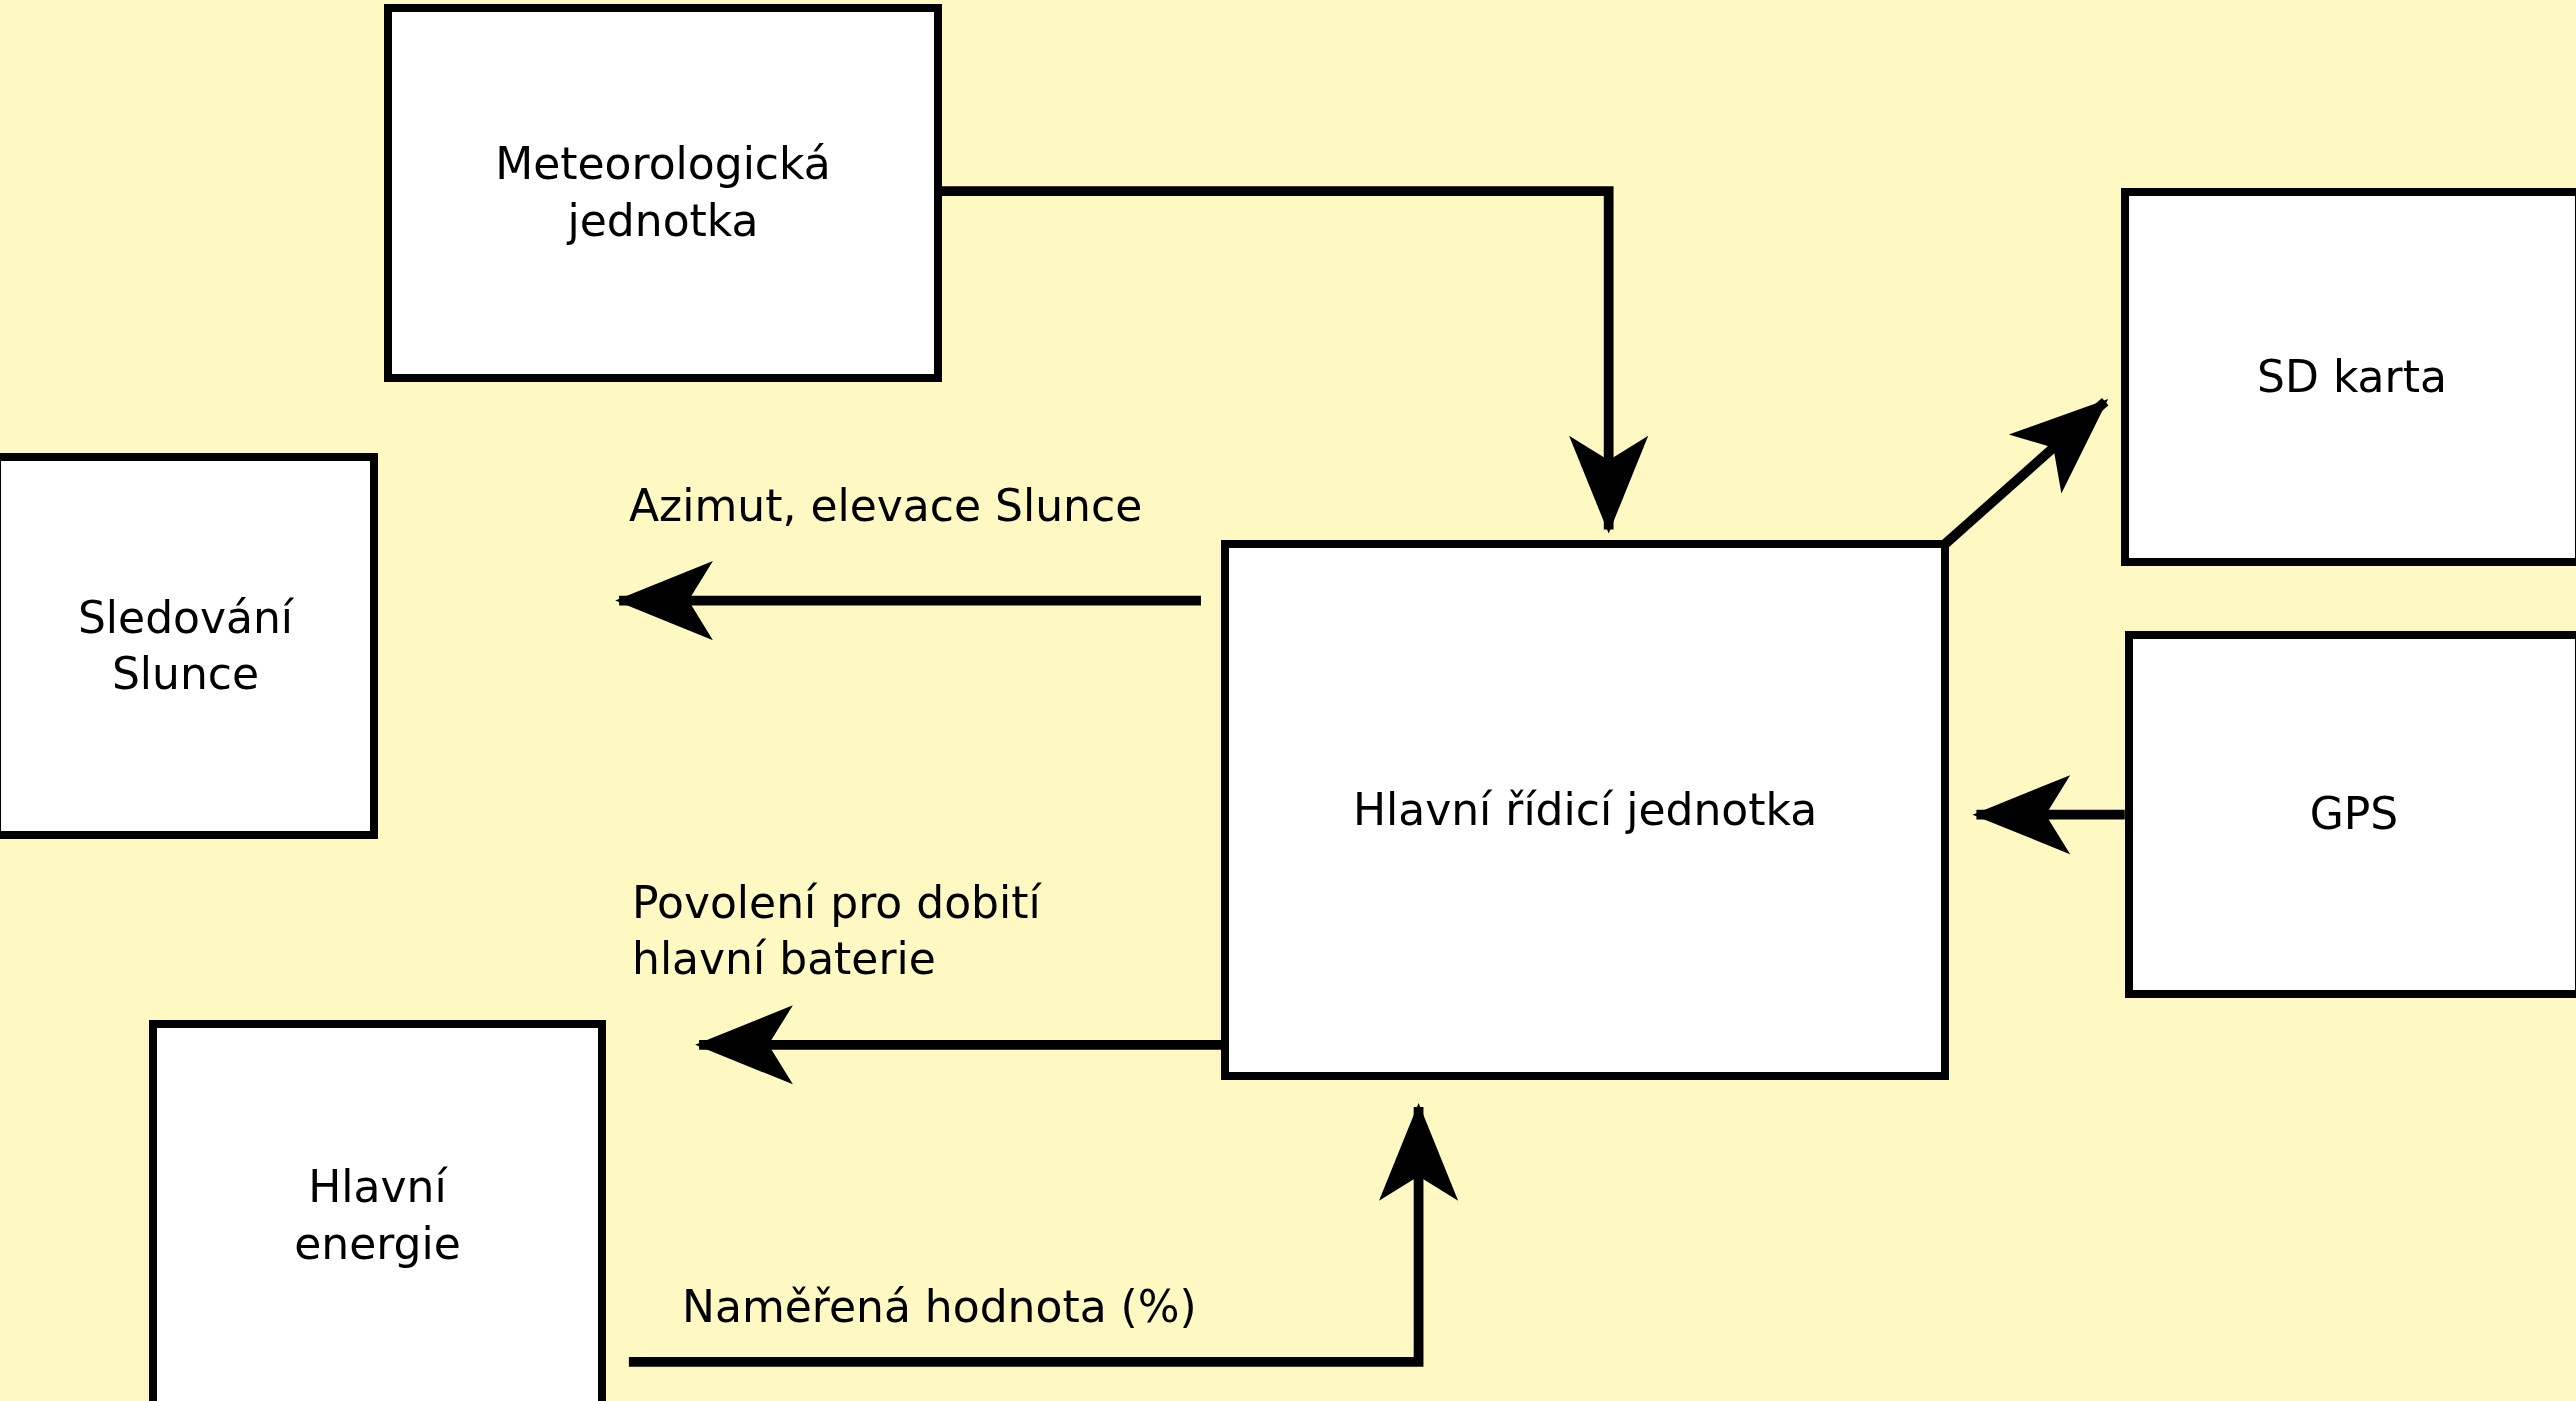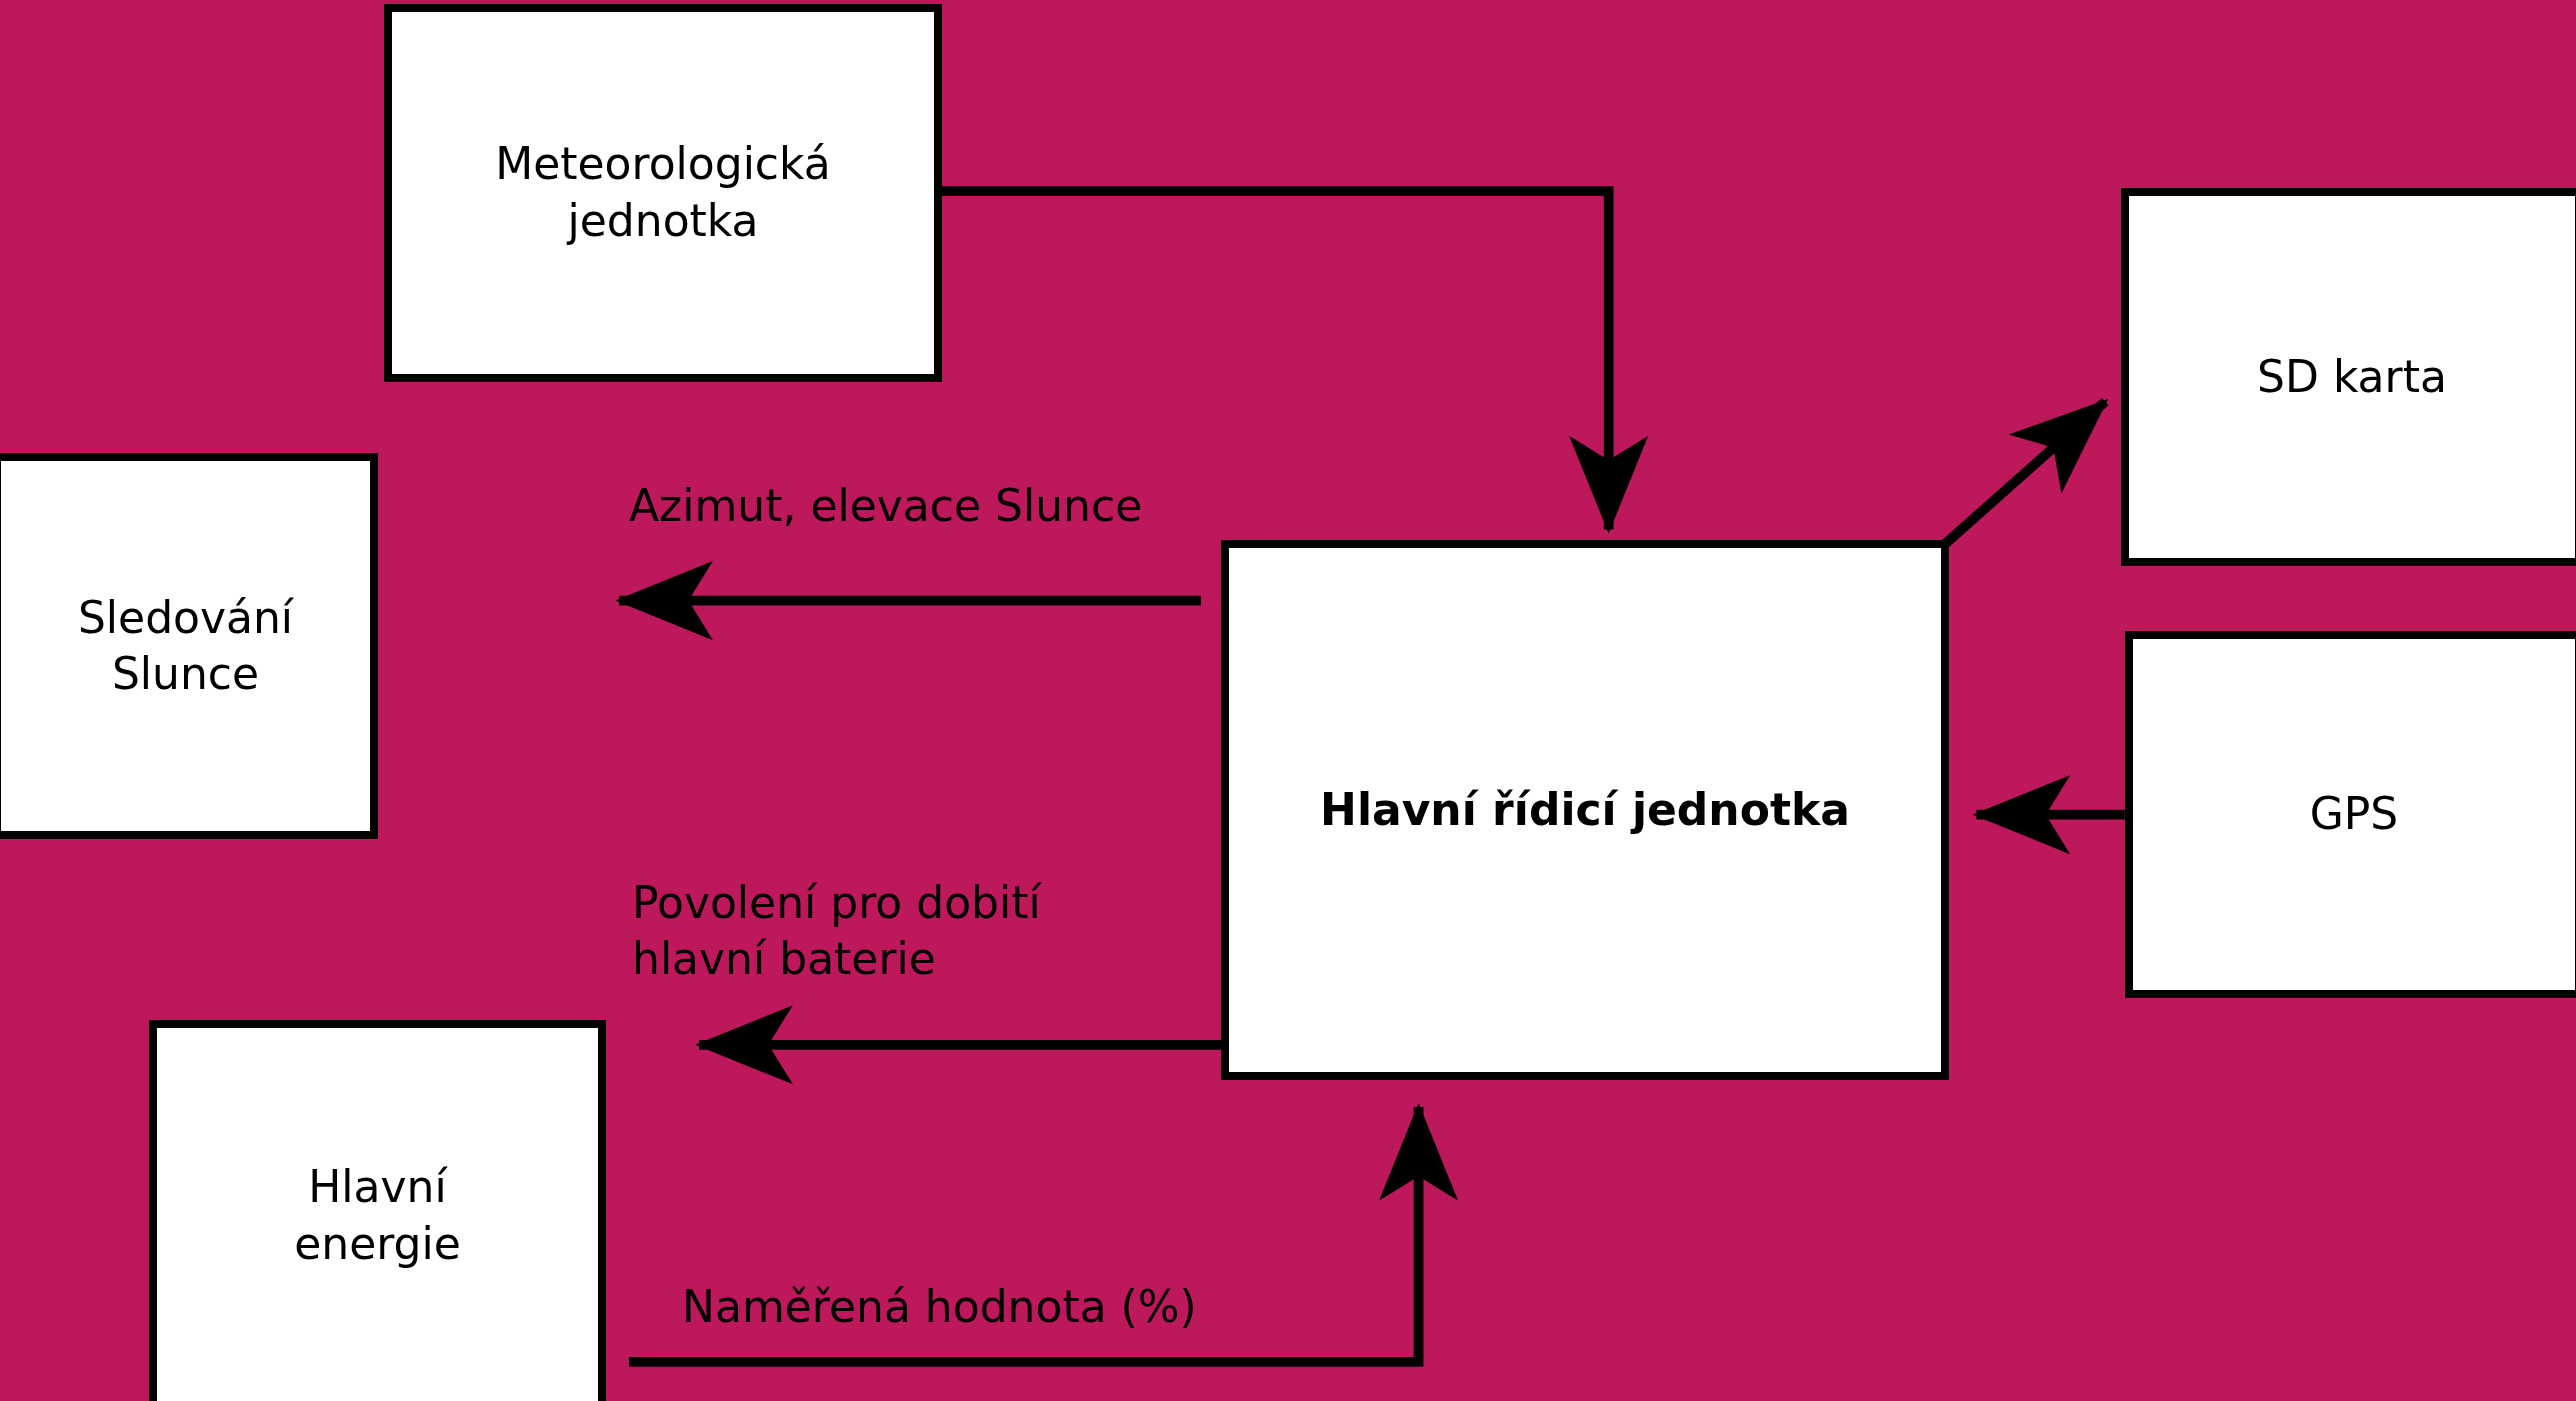--- a/index.html
+++ b/index.html
@@ -4,21 +4,21 @@
 <style>
   html, body {
     margin: 0;
     padding: 0;
     background: #ffffff;
   }
   #canvas {
     position: relative;
     width: 2576px;
     height: 1402px;
-    background: #be185d;
+    background: #fef9c3;
     overflow: hidden;
     font-family: "DejaVu Sans", sans-serif;
   }
   #diagram-svg {
     position: absolute;
     top: 0;
     left: 0;
     width: 2576px;
     height: 1402px;
   }
@@ -77,21 +77,21 @@
   <div class="node-box" style="left:384px; top:3.6px; width:558px; height:378px;">
     <span class="node-label">Meteorologická
 jednotka</span>
   </div>
 
   <div class="node-box" style="left:-7px; top:453px; width:385px; height:386px;">
     <span class="node-label">Sledování
 Slunce</span>
   </div>
 
-  <div class="node-box" style="left:1221px; top:540px; width:728px; height:540px;font-weight:bold;">
+  <div class="node-box" style="left:1221px; top:540px; width:728px; height:540px;">
     <span class="node-label">Hlavní řídicí jednotka</span>
   </div>
 
   <div class="node-box" style="left:149px; top:1020px; width:457px; height:391px;">
     <span class="node-label">Hlavní
 energie</span>
   </div>
 
   <div class="node-box" style="left:2121px; top:188px; width:462px; height:378px;">
     <span class="node-label">SD karta</span>

